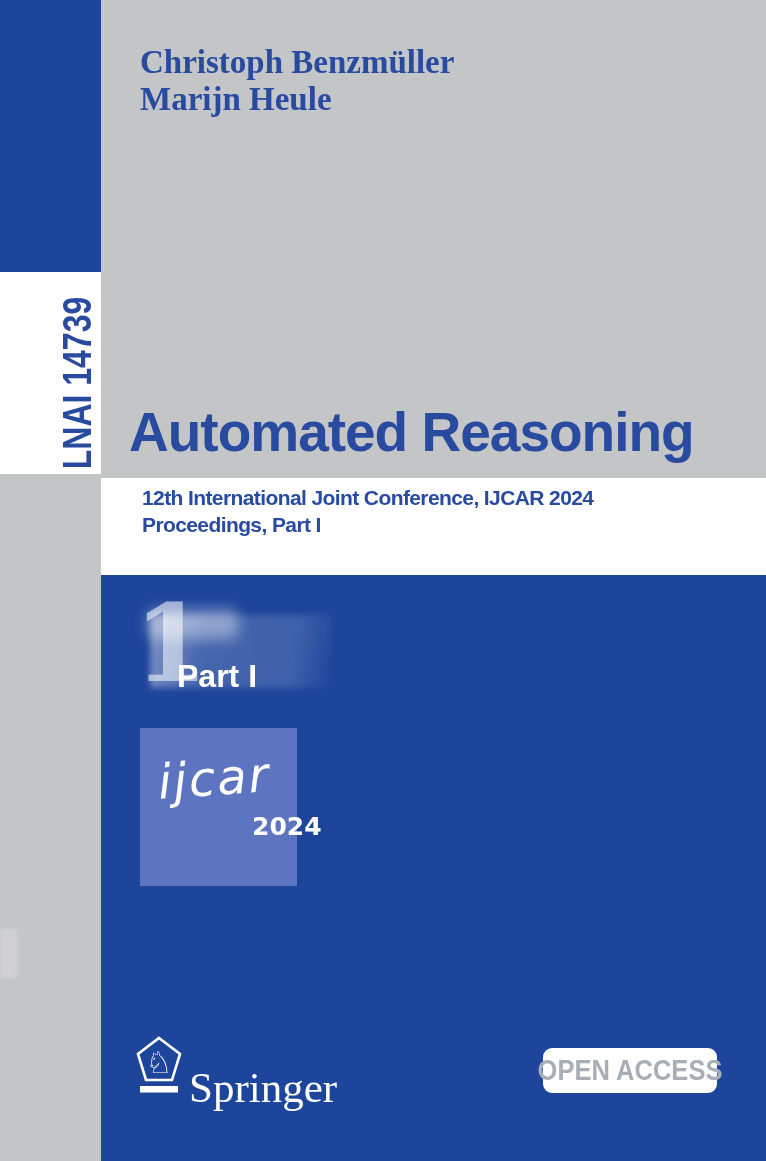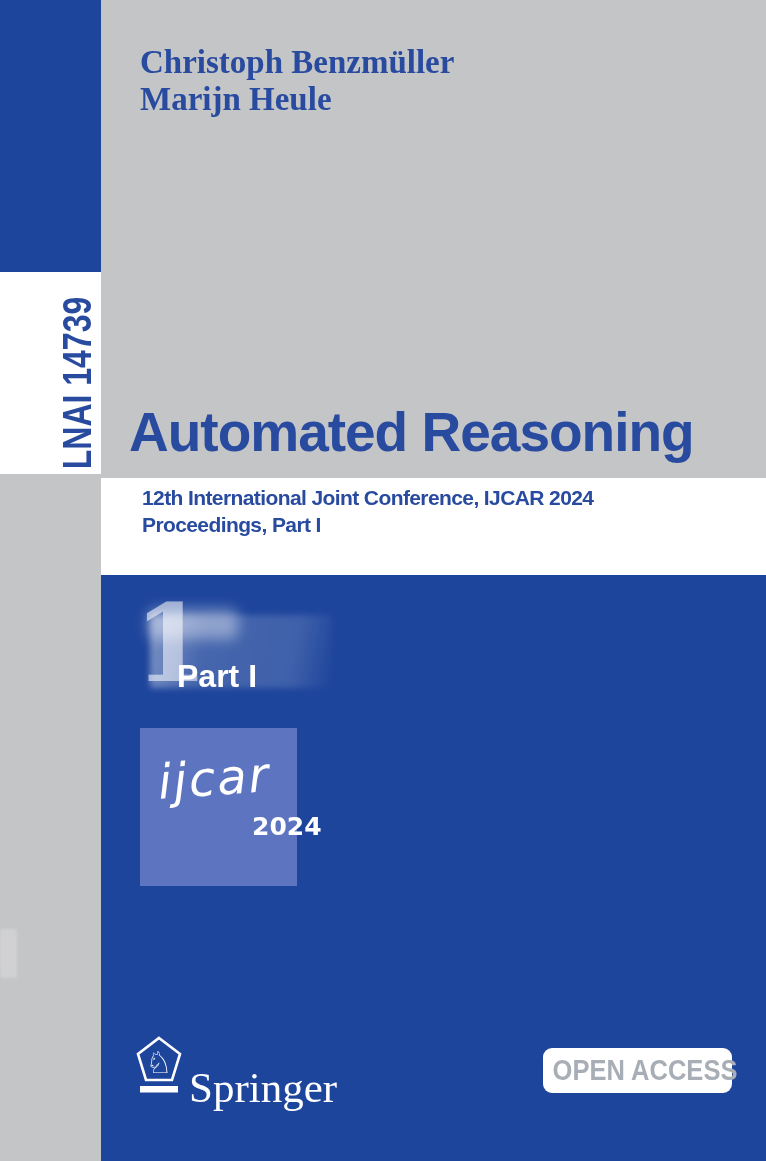--- a/index.html
+++ b/index.html
@@ -108,21 +108,21 @@
   .springer-wordmark{
     position:absolute;left:88px;top:466px;
     font-family:"Liberation Serif",serif;
     font-size:43px;line-height:1.1;
     color:#ffffff;white-space:nowrap;margin-top:23px;
   }
 
   .badge{
     position:absolute;left:442px;top:473px;width:174px;height:45px;
     background:#ffffff;border-radius:9px;
-    display:flex;align-items:center;justify-content:center;padding-left:15px;
+    display:flex;align-items:center;justify-content:center;
   }
   .badge-text{
     font-weight:700;font-size:29px;letter-spacing:0px;
     transform:scaleX(0.88);
     color:var(--badge-text,#a8aeb6);
     white-space:nowrap;
   }
 </style>
 </head>
 <body>

